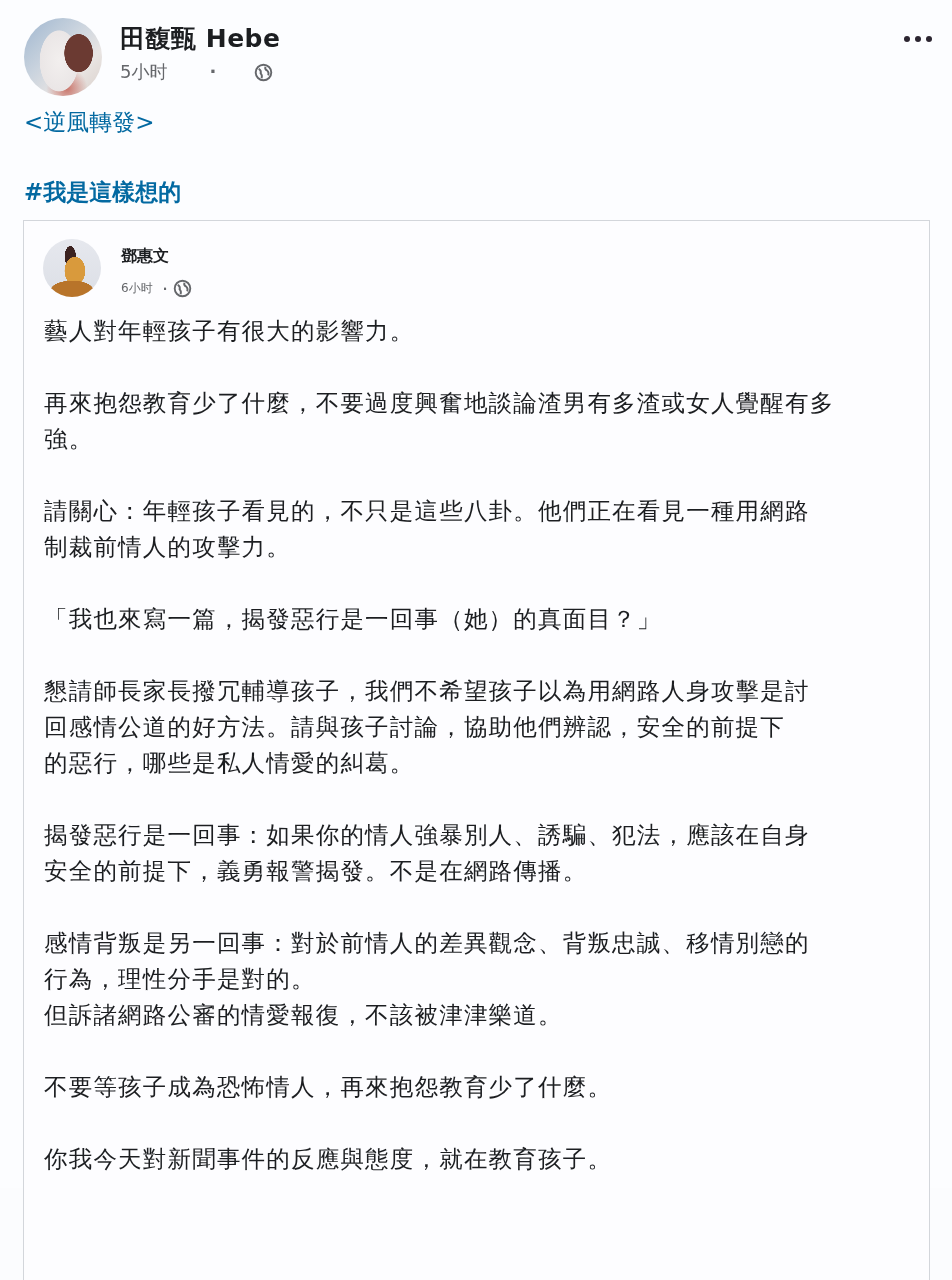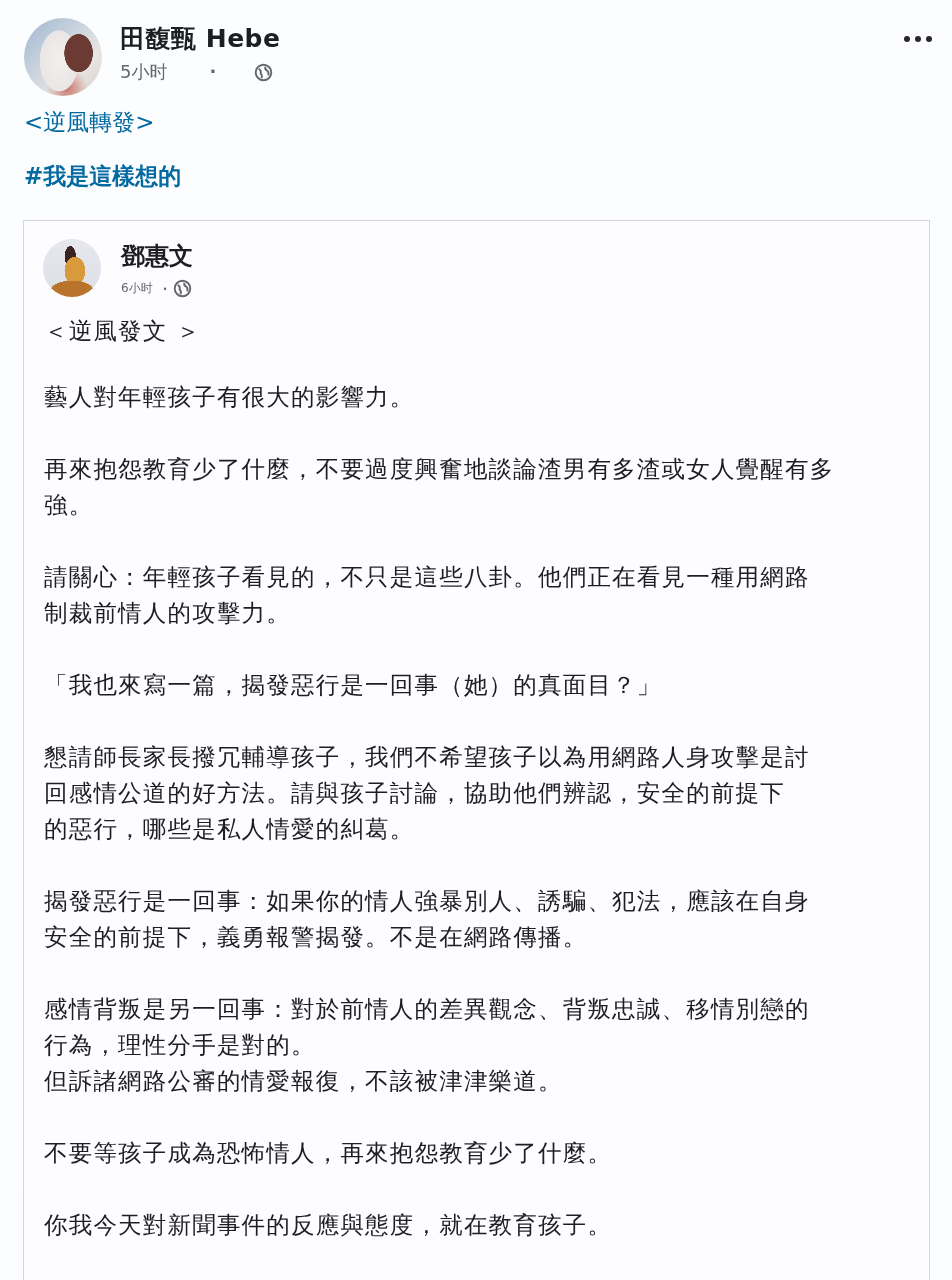--- a/index.html
+++ b/index.html
@@ -98,21 +98,21 @@
       display: block;
     }
     .outer-text {
       position: absolute;
       left: 24px;
       font-size: 23px;
       color: #0369a1;
       line-height: 32px;
     }
     .outer-line-1 { top: 106px; }
-    .outer-line-2 { top: 160px; font-weight: bold; }
+    .outer-line-2 { top: 176px; font-weight: bold; }
 
     
     .shared-box {
       position: absolute;
       left: 23px;
       top: 220px;
       width: 907px;
       height: 1080px;
       border: 1px solid #d3d6db;
       border-bottom: none;
@@ -123,21 +123,21 @@
       left: 19px;
       top: 18px;
       display: flex;
       align-items: flex-start;
     }
     .shared-meta {
       margin-left: 20px;
       padding-top: 0px;
     }
     .shared-author {
-      font-size: 24px;
+      font-size: 16px;
       font-weight: bold;
       line-height: 34px;
       color: #1c1e21;
     }
     .shared-time {
       display: flex;
       align-items: center;
       margin-top: 6px;
       font-size: 12px;
       color: #65676b;
@@ -197,21 +197,20 @@
           <span class="dot-sep">·</span>
           <svg class="globe-icon" viewBox="0 0 20 20">
             <circle cx="10" cy="10" r="8.2" fill="none" stroke="#65676b" stroke-width="2"></circle>
             <path d="M5 6 Q8 8 7 11 Q9 13 8 16 M12 4 Q11 7 14 8 Q16 10 15 13" fill="none" stroke="#65676b" stroke-width="2"></path>
           </svg>
         </div>
       </div>
     </div>
 
     <div class="shared-body">
-      <div class="para title">＜逆風發文 ＞</div>
       <div class="para">藝人對年輕孩子有很大的影響力。</div>
       <div class="para">再來抱怨教育少了什麼，不要過度興奮地談論渣男有多渣或女人覺醒有多
 強。</div>
       <div class="para">請關心：年輕孩子看見的，不只是這些八卦。他們正在看見一種用網路
 制裁前情人的攻擊力。</div>
       <div class="para">「我也來寫一篇，揭發惡行是一回事（她）的真面目？」</div>
       <div class="para">懇請師長家長撥冗輔導孩子，我們不希望孩子以為用網路人身攻擊是討
 回感情公道的好方法。請與孩子討論，協助他們辨認，安全的前提下
 的惡行，哪些是私人情愛的糾葛。</div>
       <div class="para">揭發惡行是一回事：如果你的情人強暴別人、誘騙、犯法，應該在自身

